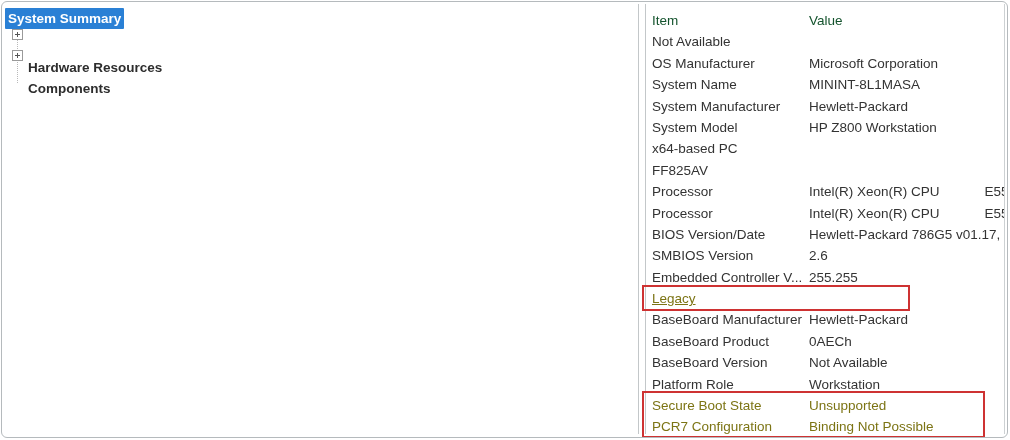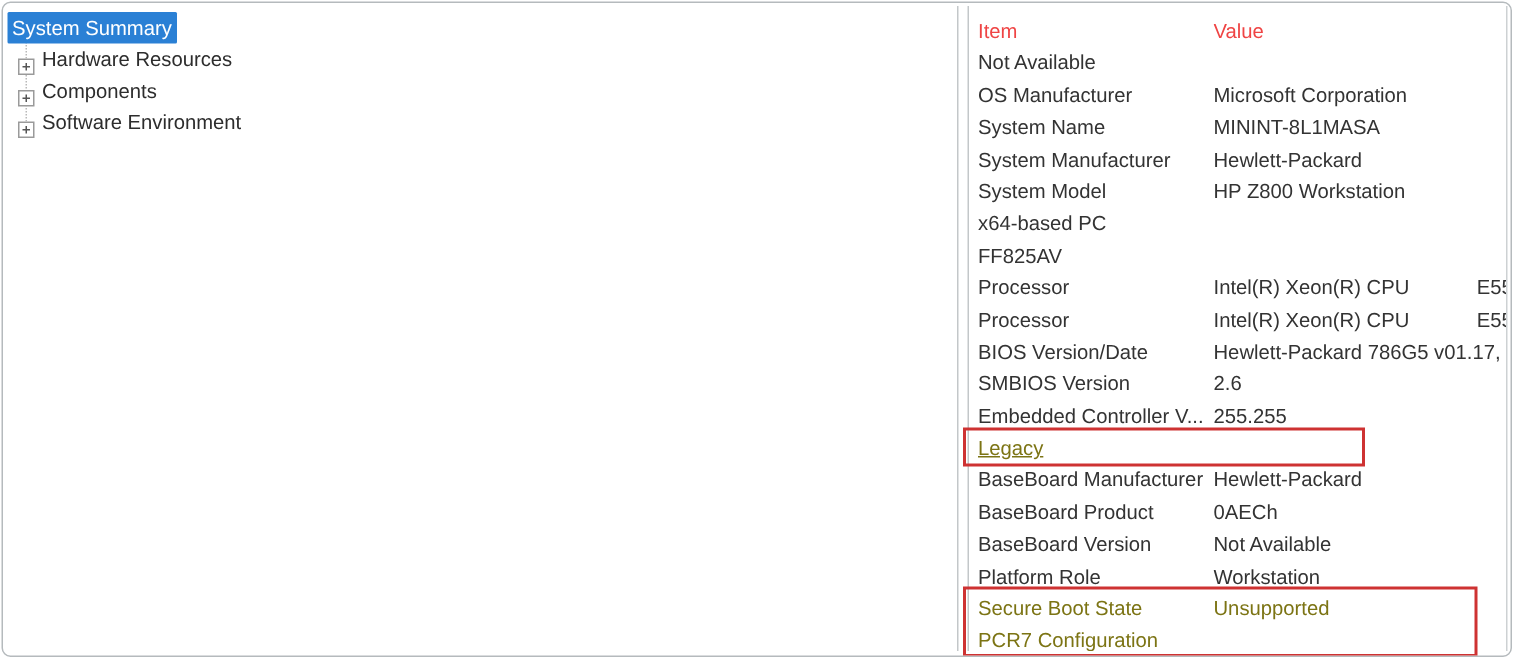--- a/index.html
+++ b/index.html
@@ -7,39 +7,39 @@
   #screen{position:relative;width:1007px;height:437px;margin:1px;background:#fff;
           border:1.5px solid #b5babd;border-radius:6px;overflow:hidden;box-sizing:border-box;}
 
   
   #left-pane{position:absolute;left:2px;top:2px;bottom:3px;width:634px;
              border-right:1px solid #c3c7c9;background:#fff;}
   #tree{position:relative;padding-top:4px;}
   .tree-connector{position:absolute;left:13px;top:22px;height:57px;width:0;
                   border-left:1px dotted #b9b9b9;}
   .tree-item{position:relative;height:21px;line-height:21px;font-size:13.5px;color:#2d2d2d;
-             display:flex;align-items:flex-end;white-space:nowrap;}
+             display:flex;align-items:flex-start;white-space:nowrap;font-weight:bold;}
   .tree-item .label{padding:0 3px;border-radius:1px;}
   .tree-item.selected .label{background:var(--sel-blue);color:#fff;margin-left:1px;}
-  .tree-item:not(.selected) .label{margin-left:2px;}
+  .tree-item:not(.selected) .label{margin-left:2px;margin-top:28px;}
   .expander{position:relative;z-index:2;display:inline-block;width:11px;height:11px;margin-left:8px;
             box-sizing:border-box;border:1px solid #9a9a9a;background:#fff;}
   .expander::before,.expander::after{content:"";position:absolute;background:#555;}
   .expander::before{left:2px;right:2px;top:4px;height:1px;}
   .expander::after{top:2px;bottom:2px;left:4px;width:1px;}
 
   
   #right-pane{position:absolute;left:643px;top:2px;bottom:3px;width:360px;box-sizing:border-box;
               border-left:1px solid #c3c7c9;border-right:1px solid #cdd1d3;
               overflow:hidden;background:#fff;padding-top:6px;}
   .detail-row{display:flex;height:21.4px;line-height:21.4px;font-size:13.5px;color:#333;
               padding-left:6px;white-space:nowrap;}
   .detail-row .item-cell{flex:0 0 157px;overflow:hidden;}
   .detail-row .value-cell{flex:1 1 auto;overflow:hidden;white-space:pre;}
-  .detail-row.header-row{color:#ef4444;}
+  .detail-row.header-row{color:#14532d;}
   .detail-row .value-cell.warning{color:var(--warn);text-decoration:underline;}
   .detail-row.warning .item-cell,.detail-row.warning .value-cell{color:var(--warn);}
 
   
   .annotation-box{position:absolute;border:2px solid var(--ann-red);background:transparent;
                   pointer-events:none;z-index:5;}
   #annotation-bios-mode{left:640px;top:283px;width:264px;height:22px;}
   #annotation-secure-boot{left:640px;top:389px;width:339px;height:43px;}
 </style>
 </head>
@@ -54,24 +54,20 @@
     <div class="tree-item selected">
           <span class="label">System Summary</span>
         </div>
         <div class="tree-item">
           <span class="expander"></span>
           <span class="label">Hardware Resources</span>
         </div>
         <div class="tree-item">
           <span class="expander"></span>
           <span class="label">Components</span>
-        </div>
-        <div class="tree-item">
-          <span class="expander"></span>
-          <span class="label">Software Environment</span>
         </div>
       </div>
   </div>
 
   <div id="right-pane">
     <div class="detail-row header-row">
       <span class="item-cell">Item</span>
       <span class="value-cell">Value</span>
     </div>
     <div id="rows">
@@ -139,20 +135,21 @@
         <div class="detail-row">
           <span class="item-cell">Platform Role</span>
           <span class="value-cell">Workstation</span>
         </div>
         <div class="detail-row warning">
           <span class="item-cell">Secure Boot State</span>
           <span class="value-cell">Unsupported</span>
         </div>
         <div class="detail-row warning">
           <span class="item-cell">PCR7 Configuration</span>
+          <span class="value-cell">Binding Not Possible</span>
         </div>
       </div>
   </div>
 
   <div id="annotation-bios-mode" class="annotation-box"></div>
   <div id="annotation-secure-boot" class="annotation-box"></div>
 
 </div>
 
 </body></html>

